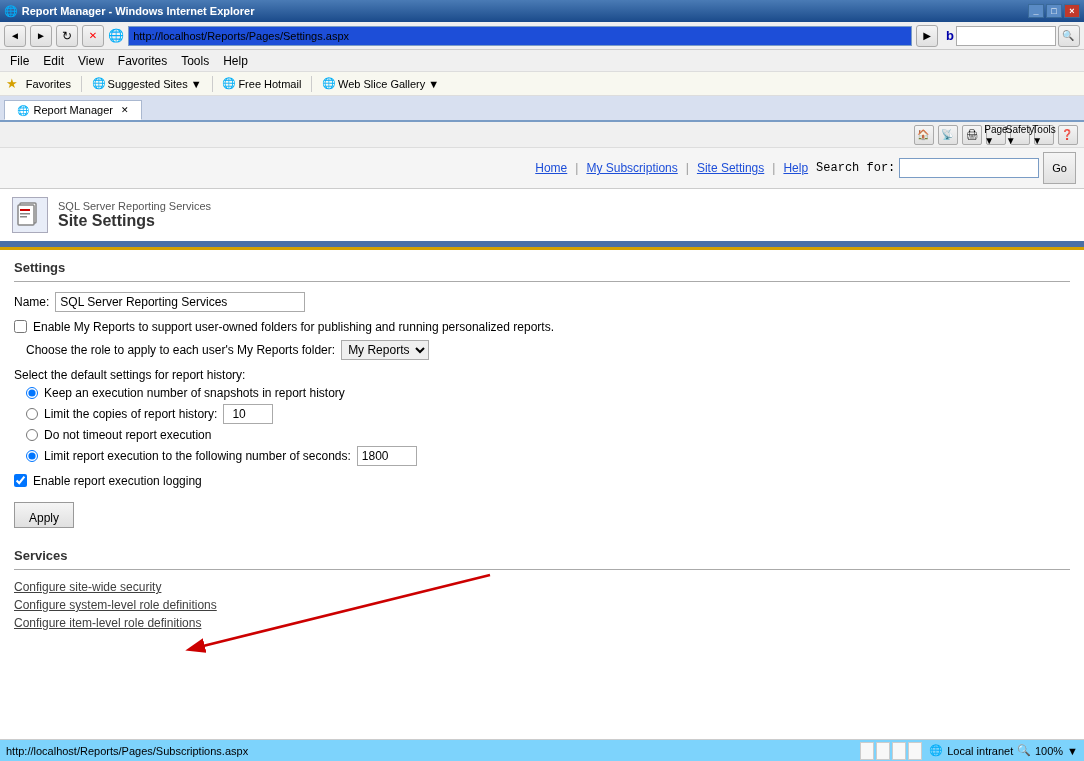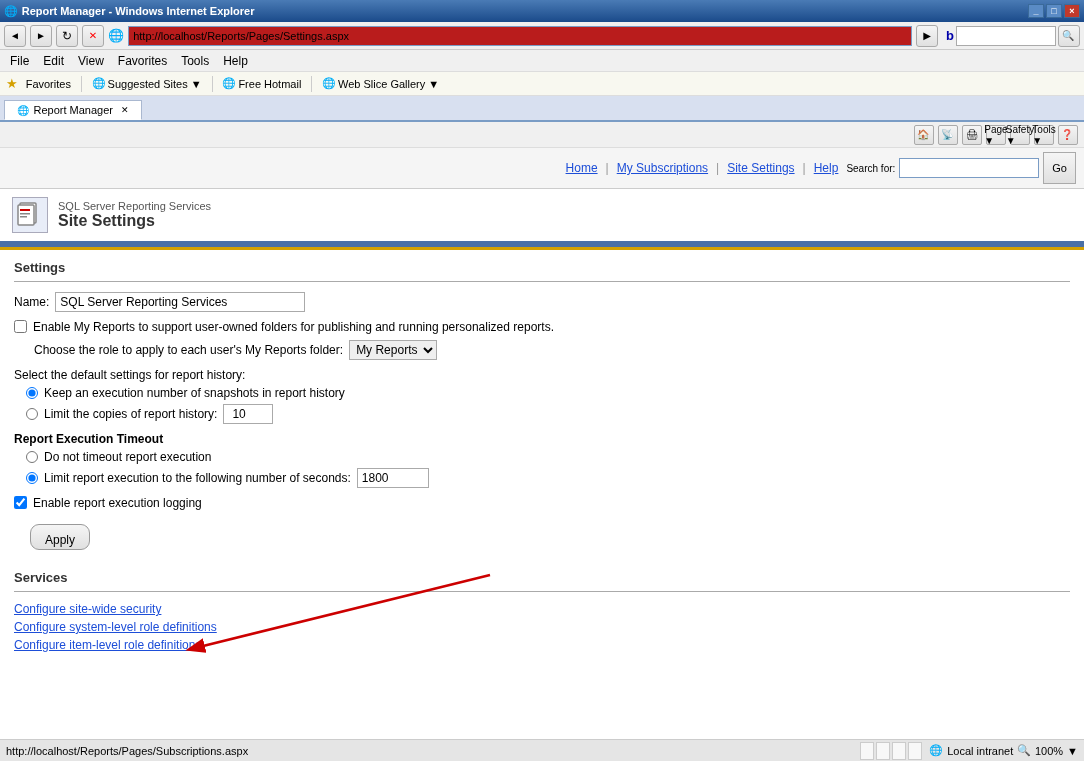--- a/index.html
+++ b/index.html
@@ -32,21 +32,21 @@
       align-items: center;
       padding: 0 4px;
       gap: 4px;
       border-bottom: 1px solid #ccc;
     }
     .nav-btn {
       width: 22px; height: 22px; background: linear-gradient(to bottom, #f5f5f5, #e0e0e0);
       border: 1px solid #aaa; border-radius: 3px; cursor: pointer; display: flex; align-items: center; justify-content: center; font-size: 10px;
     }
     .address-input {
-      flex: 1; height: 20px; border: 1px solid #7a9cc5; padding: 0 4px; font-size: 11px; background: #b91c1c;
+      flex: 1; height: 20px; border: 1px solid #7a9cc5; padding: 0 4px; font-size: 11px; background: #1d4ed8;
     }
     .search-box-addr {
       width: 100px; height: 20px; border: 1px solid #aaa; padding: 0 4px; font-size: 11px;
     }
 
     
     .menu-bar {
       background: #f0f0f0;
       height: 22px;
       display: flex;
@@ -116,21 +116,21 @@
       padding: 4px 8px;
       display: flex;
       justify-content: flex-end;
       align-items: center;
       gap: 8px;
       font-size: 12px;
     }
     .report-nav a { color: #1d4ed8; text-decoration: underline; cursor: pointer; }
     .report-nav-sep { color: #999; }
     .search-area { display: flex; align-items: center; gap: 4px; }
-    .search-label { font-size: 10px; }
+    .search-label { font-size: 12px; font-family: Liberation Mono, monospace; }
     .search-input { width: 140px; height: 20px; border: 1px solid #7a9cc5; padding: 0 4px; font-size: 11px; }
     .go-btn {
       height: 32px; padding: 0 8px; background: linear-gradient(to bottom, #f5f5f5, #e0e0e0);
       border: 1px solid #aaa; cursor: pointer; font-size: 11px;
     }
 
     
     .site-header {
       display: flex;
       align-items: center;
@@ -162,40 +162,40 @@
       color: #333;
       border-bottom: 1px solid #aaa;
       padding-bottom: 6px;
       margin-bottom: 10px;
     }
 
     .form-row { margin-bottom: 8px; display: flex; align-items: center; gap: 6px; }
     .form-input { height: 20px; border: 1px solid #aaa; padding: 0 4px; font-size: 12px; }
     .form-input-name { width: 250px; }
     .form-input-small { width: 50px; padding-left: 8px; }
-    .form-input-medium { width: 72px; }
+    .form-input-medium { width: 60px; }
 
     .checkbox-row { display: flex; align-items: flex-start; gap: 6px; margin-bottom: 6px; }
     .radio-row { display: flex; align-items: center; gap: 6px; margin-bottom: 4px; margin-left: 12px; }
 
     .select-box { height: 20px; font-size: 12px; border: 1px solid #aaa; padding: 0 2px; }
 
     .apply-btn {
       height: 26px; padding: 8px 14px;
       background: linear-gradient(to bottom, #f5f5f5, #e0e0e0);
-      border: 1px solid #999; border-radius: 9px;
-      cursor: pointer; font-size: 12px; margin: 8px 16px;
+      border: 1px solid #999; border-radius: 0;
+      cursor: pointer; font-size: 12px; margin: 8px 0;
     }
 
     .security-section { margin-top: 12px; }
-    .security-link { color: #1d4ed8; text-decoration: underline; cursor: pointer; display: block; margin-bottom: 4px; font-size: 12px; }
+    .security-link { color: #404040; text-decoration: underline; cursor: pointer; display: block; margin-bottom: 4px; font-size: 12px; }
 
     
     .status-bar {
-      background: #e5e5e5;
+      background: #7dd3fc;
       border-top: 1px solid #ccc;
       height: 22px;
       display: flex;
       align-items: center;
       padding: 0 6px;
       font-size: 11px;
       gap: 8px;
       position: absolute;
       bottom: 0;
       left: 0;
@@ -219,21 +219,21 @@
     }
     svg.arrow-svg {
       position: absolute;
       top: 0; left: 0;
       width: 100%; height: 100%;
       pointer-events: none;
       z-index: 100;
       overflow: visible;
     }
 
-    .indent { margin-left: 20px; align-items: center; }
+    .indent { margin-left: 12px; align-items: center; }
 
     input[type="checkbox"] { width: 13px; height: 13px; }
     input[type="radio"] { width: 12px; height: 12px; }
   </style>
 </head>
 <body>
 
 <div class="title-bar">
   <div class="title-bar-left">
     <span>🌐</span>
@@ -374,21 +374,20 @@
       <input type="radio" name="historyOption" checked="" style="">
       <span>Keep an execution number of snapshots in report history</span>
     </div>
 
     <div class="radio-row">
       <input type="radio" name="historyOption" style="">
       <span>Limit the copies of report history:</span>
       <input class="form-input form-input-small" type="text" value="10" style="">
     </div>
 
-    <div style="margin: 8px 0 4px 0; font-size:12px; font-weight:bold;">Report Execution Timeout</div>
 
     <div class="radio-row">
       <input type="radio" name="timeoutOption" style="">
       <span>Do not timeout report execution</span>
     </div>
 
     <div class="radio-row">
       <input type="radio" name="timeoutOption" checked="" style="">
       <span>Limit report execution to the following number of seconds:</span>
       <input class="form-input form-input-medium" type="text" value="1800" style="">

